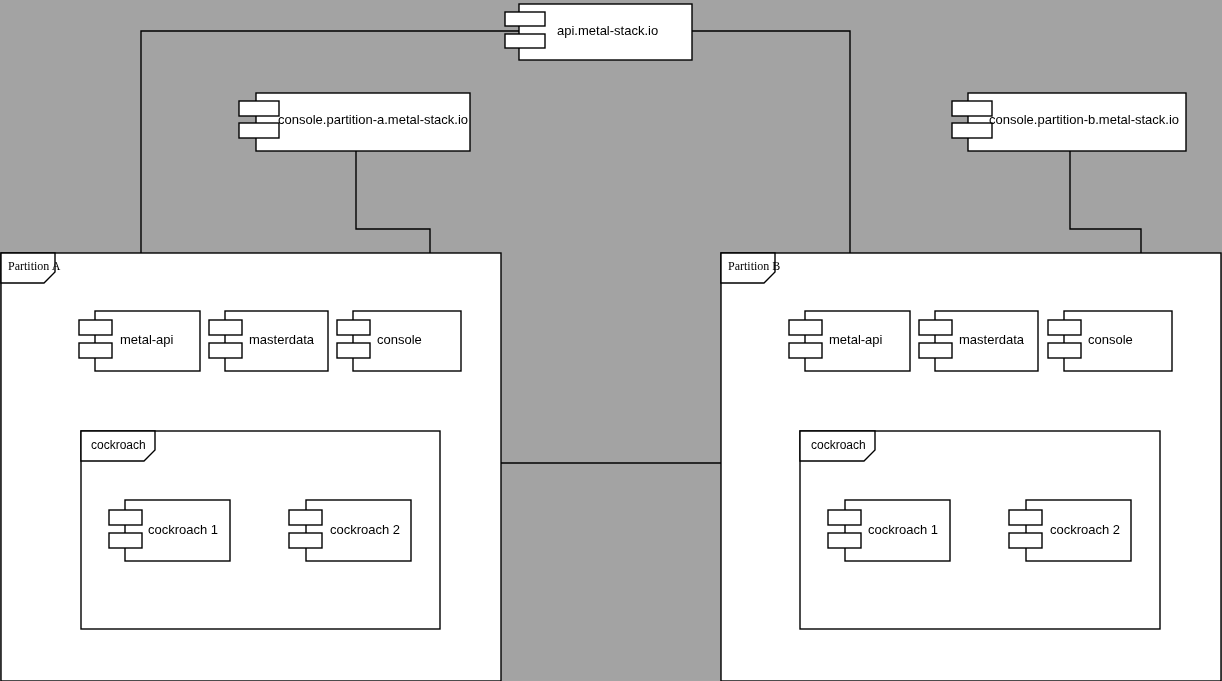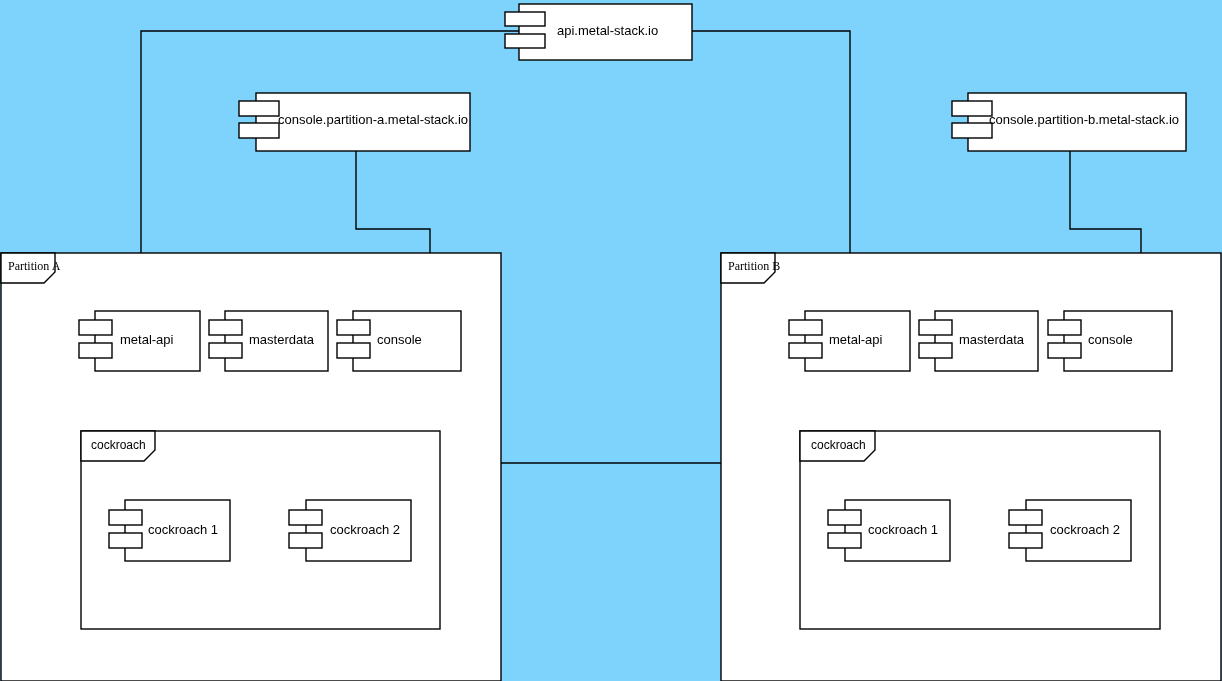--- a/index.html
+++ b/index.html
@@ -5,21 +5,21 @@
 <style>
   html, body {
     margin: 0;
     padding: 0;
     background: #ffffff;
   }
   #canvas {
     position: relative;
     width: 1222px;
     height: 681px;
-    background: #7dd3fc;
+    background: #a3a3a3;
     overflow: hidden;
     font-family: "Liberation Sans", sans-serif;
   }
   #diagram {
     position: absolute;
     top: 0;
     left: 0;
     width: 1222px;
     height: 681px;
     display: block;

